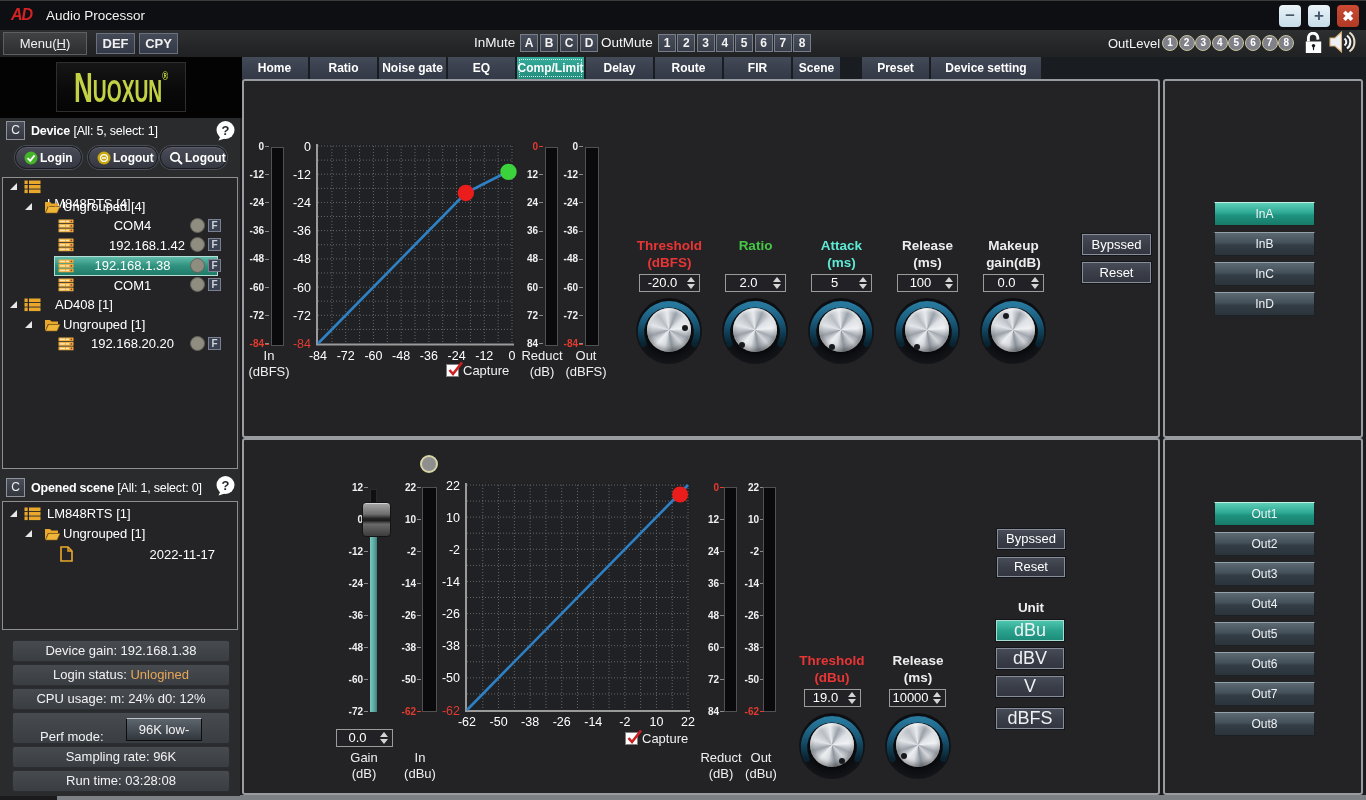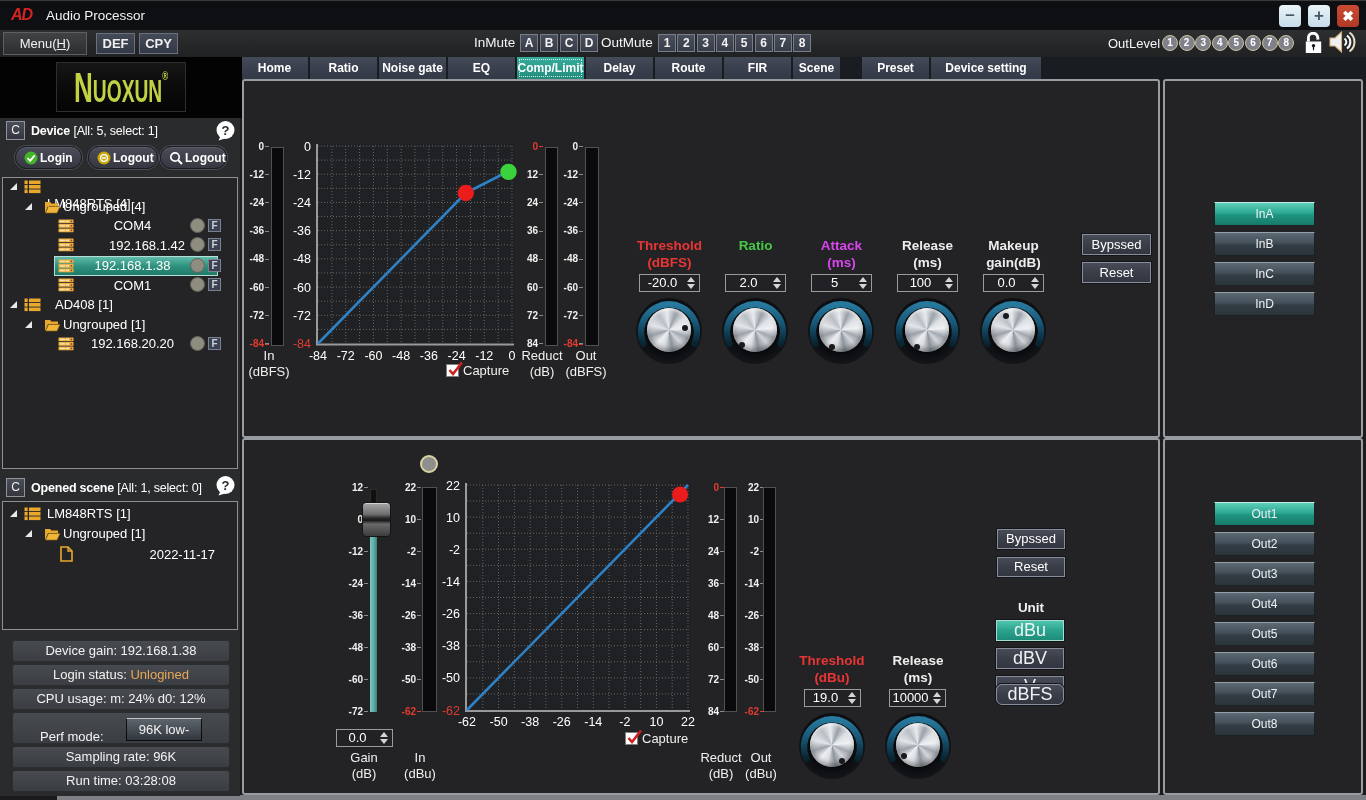--- a/index.html
+++ b/index.html
@@ -214,21 +214,21 @@
     <text x="147.86" y="220.5" font-size="12.5" fill="#fff" text-anchor="middle" font-family="Liberation Sans">-36</text>
     <text x="175.57" y="220.5" font-size="12.5" fill="#fff" text-anchor="middle" font-family="Liberation Sans">-24</text>
     <text x="203.29" y="220.5" font-size="12.5" fill="#fff" text-anchor="middle" font-family="Liberation Sans">-12</text>
     <text x="231.00" y="220.5" font-size="12.5" fill="#fff" text-anchor="middle" font-family="Liberation Sans">0</text>
     <polyline points="37.0,204.5 184.8,54.0 231.0,30.5" fill="none" stroke="#2e81c4" stroke-width="2.6" stroke-linejoin="round"></polyline>
     <circle cx="184.8" cy="54.0" r="8.2" fill="#ea1c1c"></circle>
     <circle cx="227.5" cy="32.9" r="8.2" fill="#3bd23b"></circle>
   </svg>
 <div class="ab" style="left:624.5px;top:237px;width:90px;font-size:13.5px;font-weight:bold;color:#e93535;text-align:center;line-height:17px;">Threshold<br>(dBFS)</div>
 <div class="ab" style="left:710.5px;top:237px;width:90px;font-size:13.5px;font-weight:bold;color:#46c846;text-align:center;line-height:17px;">Ratio</div>
-<div class="ab" style="left:796.5px;top:237px;width:90px;font-size:13.5px;font-weight:bold;color:#d946ef;text-align:center;line-height:17px;">Attack<br>(ms)</div>
+<div class="ab" style="left:796.5px;top:237px;width:90px;font-size:13.5px;font-weight:bold;color:#5eead4;text-align:center;line-height:17px;">Attack<br>(ms)</div>
 <div class="ab" style="left:882.5px;top:237px;width:90px;font-size:13.5px;font-weight:bold;color:#ededed;text-align:center;line-height:17px;">Release<br>(ms)</div>
 <div class="ab" style="left:968.5px;top:237px;width:90px;font-size:13.5px;font-weight:bold;color:#ededed;text-align:center;line-height:17px;">Makeup<br>gain(dB)</div>
 <div class="spin" style="left:639px;top:274px;width:61px;height:18px;">
     <div class="v" style="line-height:16px;">-20.0</div>
     <div class="ar">
       <div class="tri-u"></div>
       <div class="tri-d"></div>
     </div>
   </div>
 <div class="spin" style="left:725px;top:274px;width:61px;height:18px;">
@@ -492,21 +492,21 @@
 </svg>
     <div class="kmetal"></div>
     <div class="kdot" style="left:18px;top:42px;"></div>
   </div>
 <div class="btn" style="left:997px;top:529px;width:68px;height:20px;line-height:18px;">Bypssed</div>
 <div class="btn" style="left:997px;top:557px;width:68px;height:20px;line-height:18px;">Reset</div>
 <div class="ab" style="left:1000px;top:600px;width:62px;font-size:13.5px;font-weight:bold;color:#f0f0f0;text-align:center;">Unit</div>
 <div class="ub sel" style="left:996px;top:620px;">dBu</div>
 <div class="ub" style="left:996px;top:648px;">dBV</div>
 <div class="ub" style="left:996px;top:676px;">V</div>
-<div class="ub" style="left:996px;top:684px;border-radius:6px;">dBFS</div>
+<div class="ub" style="left:996px;top:708px;">dBFS</div>
 <div class="ab" style="left:0;top:118px;width:240px;height:678px;background:#2a2b2c;"></div>
 <div class="ab" style="left:6px;top:121px;width:19px;height:19px;background:linear-gradient(180deg,#4a4e59,#33363e);border:1px solid #8f949c;box-sizing:border-box;color:#f0f0f0;font-size:12px;text-align:center;line-height:17px;">C</div>
 <div class="ab" style="left:31px;top:124px;font-size:12.5px;color:#fff;white-space:nowrap;letter-spacing:-0.2px;"><b>Device</b> [All: 5, select: 1]</div>
 <svg class="ab" style="left:216px;top:121px;" width="19" height="20" viewBox="0 0 19 20">
     <circle cx="9.5" cy="9" r="9" fill="#fff"></circle>
     <path d="M4.5 15 L2.5 19.5 L9 17.5 Z" fill="#fff"></path>
     <text x="9.5" y="13.5" font-size="13" font-weight="bold" fill="#26282c" text-anchor="middle" font-family="Liberation Sans">?</text>
   </svg>
 <div class="pill" style="left:15px;width:67px;">
     <span style="position:absolute;left:8px;top:4px;"><svg width="14" height="14">

